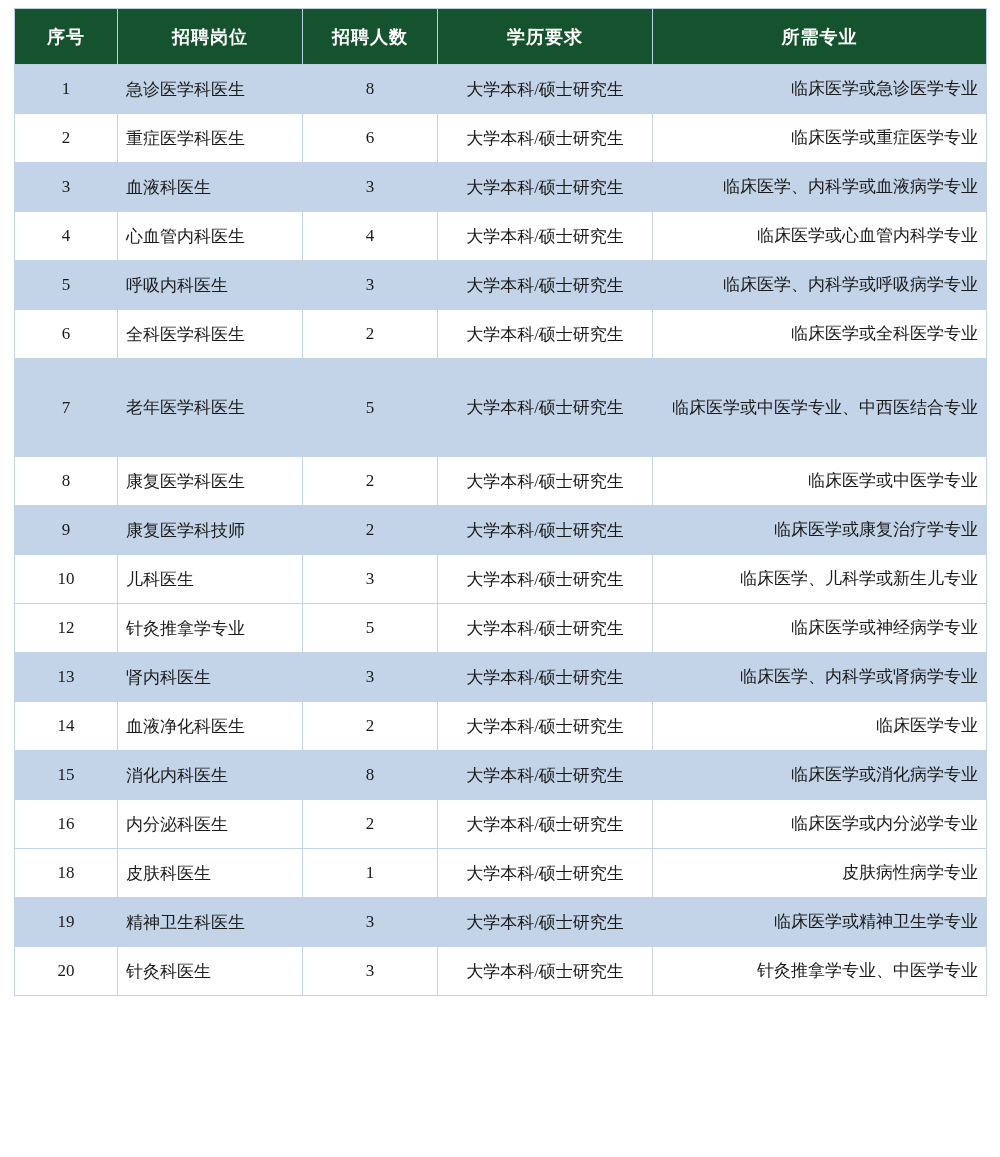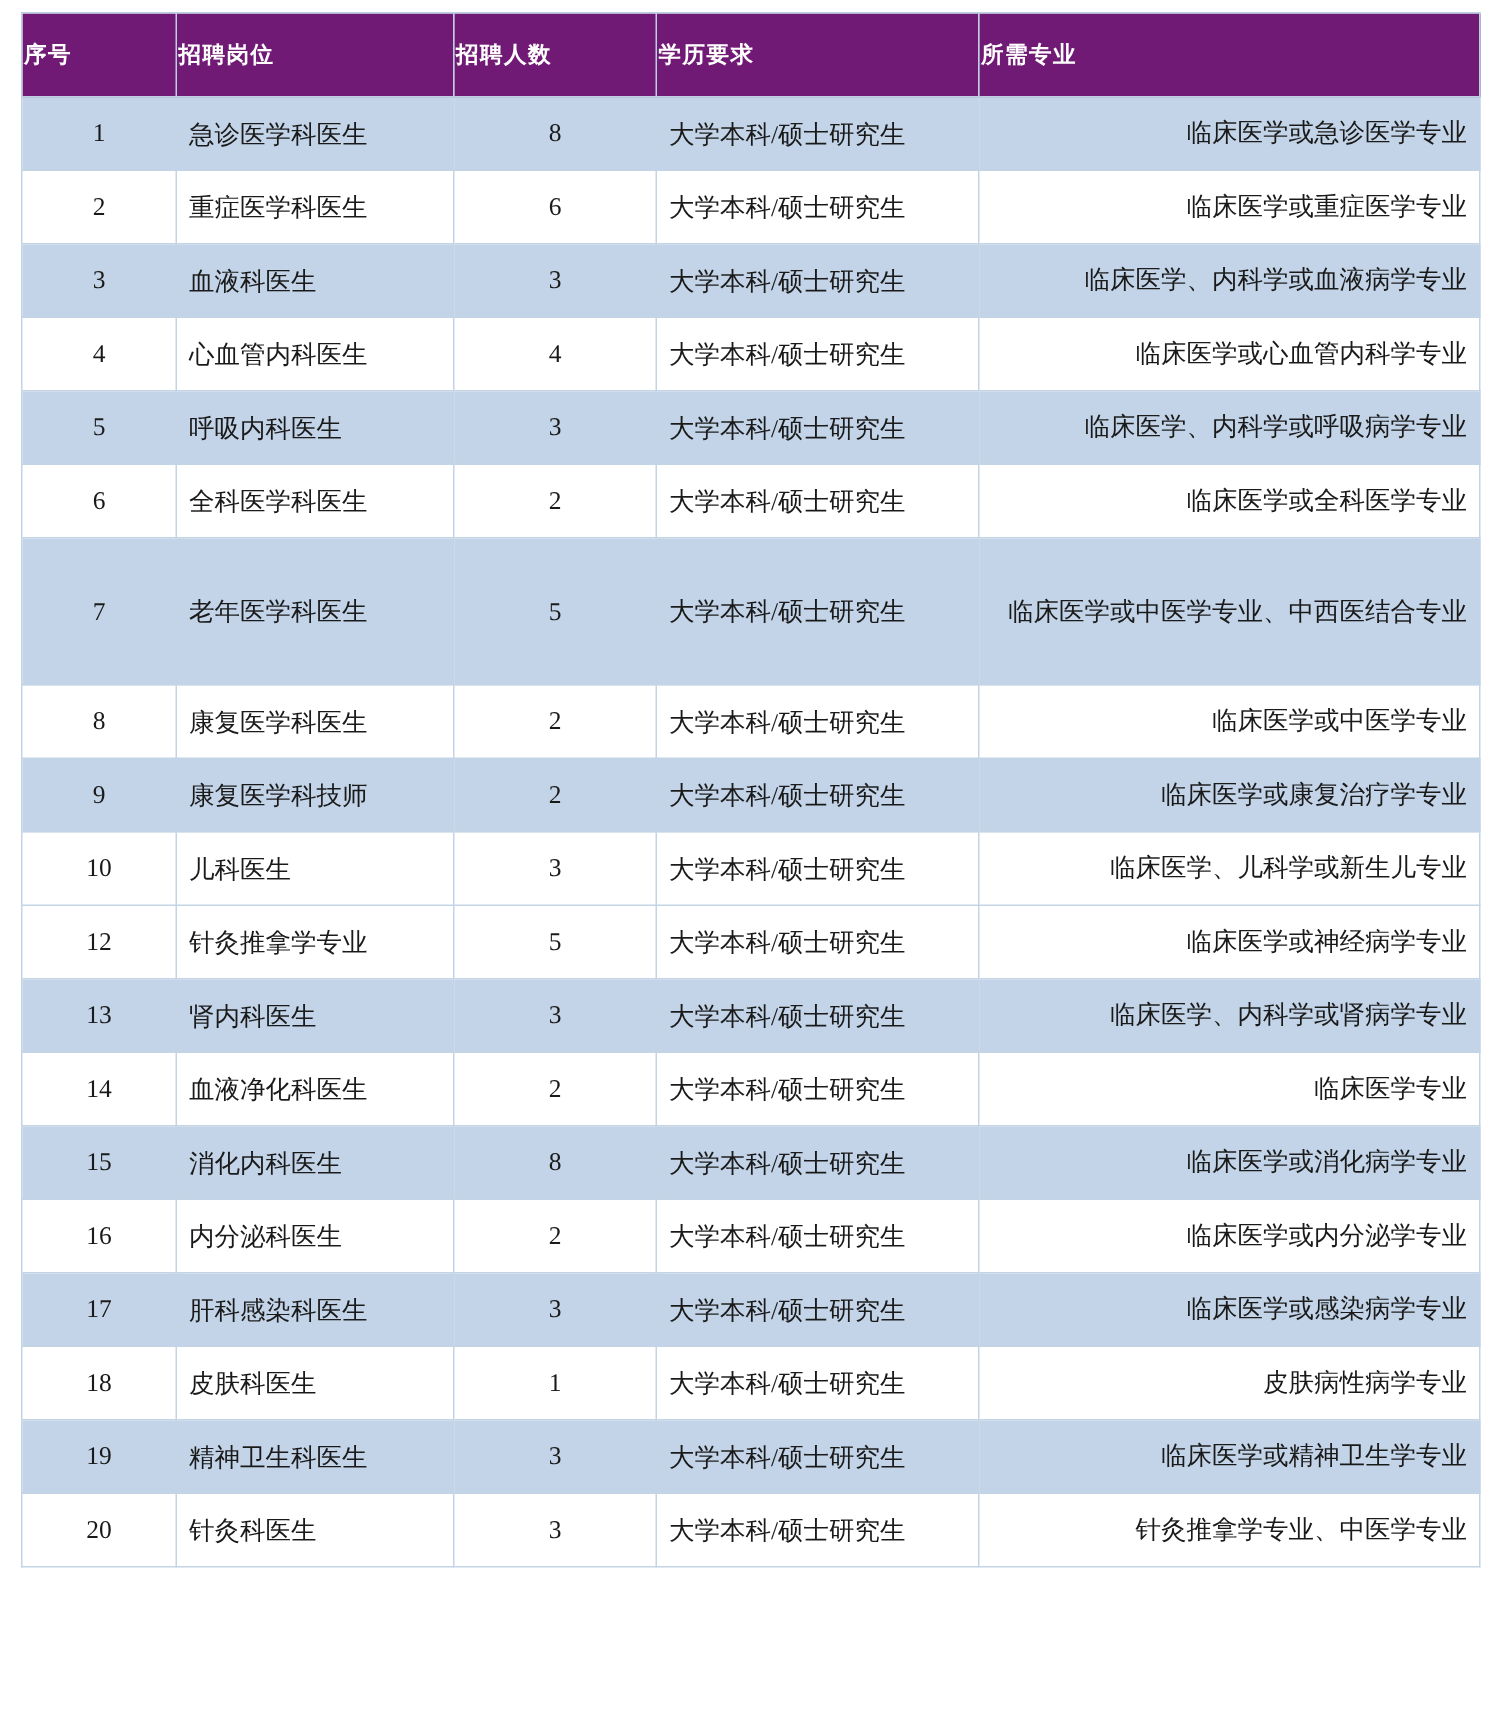--- a/index.html
+++ b/index.html
@@ -25,43 +25,43 @@
     table-layout: fixed;
     font-size: 17px;
   }
   table.recruit-table col.c0 { width: 103px; }
   table.recruit-table col.c1 { width: 185px; }
   table.recruit-table col.c2 { width: 135px; }
   table.recruit-table col.c3 { width: 215px; }
   table.recruit-table col.c4 { width: 334px; }
 
   thead th {
-    background: #701a75;
+    background: #14532d;
     color: #ffffff;
     font-weight: bold;
-    font-size: 15px;
+    font-size: 18px;
     height: 53px;
-    text-align: left;
+    text-align: center;
     border: 1px solid #bcd0e4;
     letter-spacing: 1px;
   }
   tbody td {
     border: 1px solid #c3d4e6;
     height: 49px;
     padding: 4px 8px;
     box-sizing: border-box;
     vertical-align: middle;
   }
   tbody tr.odd td { background: #c3d4e8; }
   tbody tr.even td { background: #ffffff; }
 
   td.col-index { text-align: center; }
   td.col-post  { text-align: left; }
   td.col-count { text-align: center; }
-  td.col-edu   { text-align: left; }
+  td.col-edu   { text-align: center; }
   td.col-major { text-align: right; padding-left: 10px; line-height: 1.75; }
 
   tr.tall td { height: 98px; }
 </style>
 </head>
 <body>
 
 <div class="page">
   <table class="recruit-table">
     <colgroup>
@@ -179,27 +179,20 @@
           <td class="col-edu">大学本科/硕士研究生</td>
           <td class="col-major">临床医学或消化病学专业</td>
         </tr>
         <tr class="even">
           <td class="col-index">16</td>
           <td class="col-post">内分泌科医生</td>
           <td class="col-count">2</td>
           <td class="col-edu">大学本科/硕士研究生</td>
           <td class="col-major">临床医学或内分泌学专业</td>
         </tr>
-        <tr class="odd">
-          <td class="col-index">17</td>
-          <td class="col-post">肝科感染科医生</td>
-          <td class="col-count">3</td>
-          <td class="col-edu">大学本科/硕士研究生</td>
-          <td class="col-major">临床医学或感染病学专业</td>
-        </tr>
         <tr class="even">
           <td class="col-index">18</td>
           <td class="col-post">皮肤科医生</td>
           <td class="col-count">1</td>
           <td class="col-edu">大学本科/硕士研究生</td>
           <td class="col-major">皮肤病性病学专业</td>
         </tr>
         <tr class="odd">
           <td class="col-index">19</td>
           <td class="col-post">精神卫生科医生</td>

